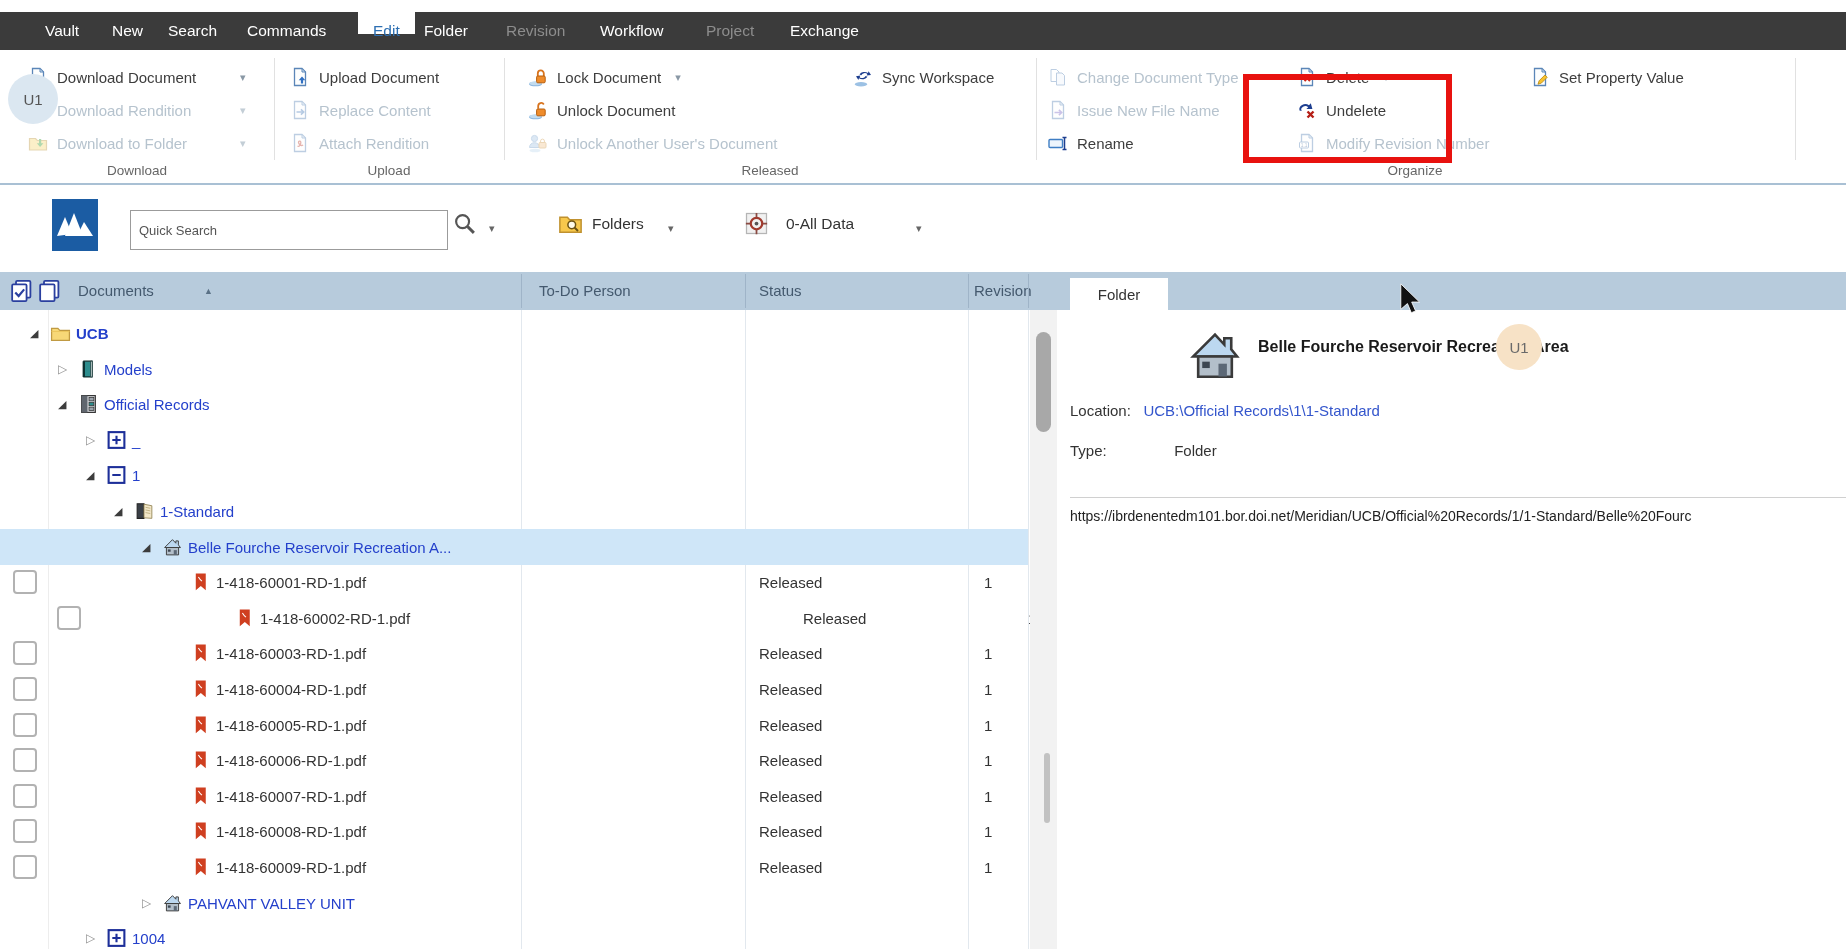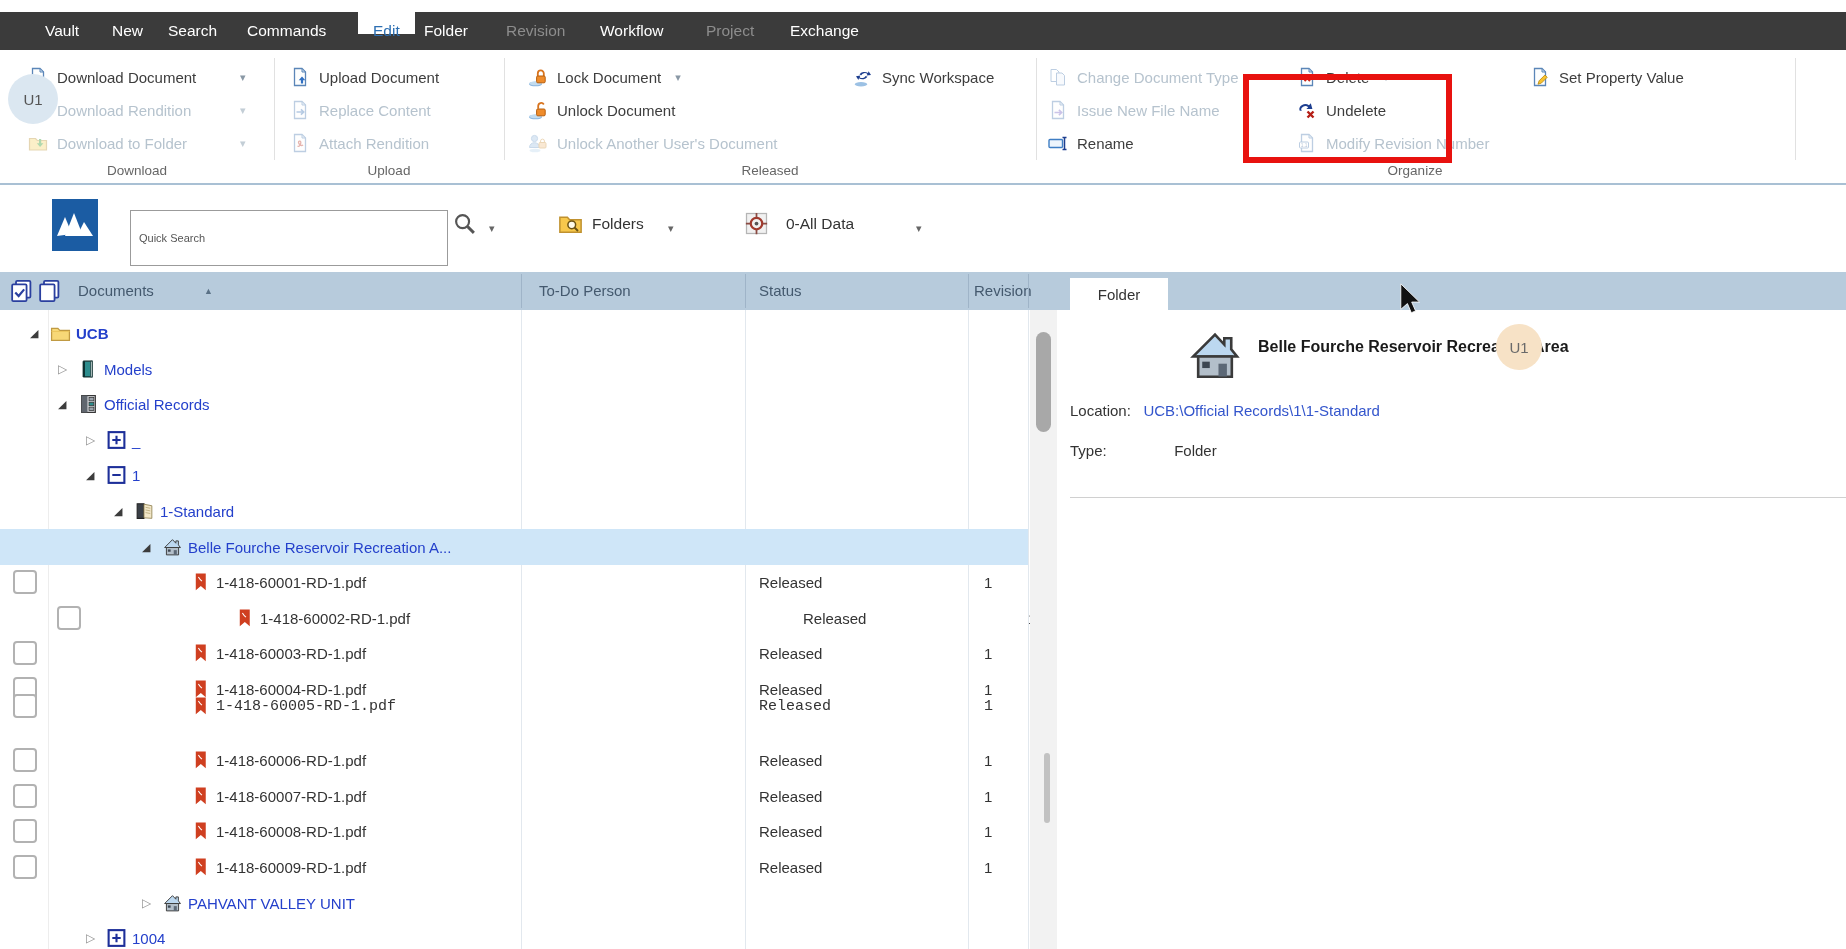--- a/index.html
+++ b/index.html
@@ -26,21 +26,21 @@
   .rcol[data-col="0"] .dd{position:absolute;left:212px;margin:0;}
   #ribbon-bottom-line{position:absolute;left:0;top:133px;width:1846px;height:2px;background:#a9c0d4;}
   #red-box{position:absolute;left:1243px;top:24px;width:197px;height:77px;border:6px solid #e8120f;z-index:6;pointer-events:none;}
   .u1badge{position:absolute;border-radius:50%;display:flex;align-items:center;justify-content:center;
            font-size:15px;color:#555;z-index:5;}
   #ribbon-u1{left:8px;top:24px;width:50px;height:50px;background:#dbe7f1;}
   
   #searchrow{position:absolute;left:0;top:186px;width:1846px;height:84px;background:#fff;}
   #logo{position:absolute;left:52px;top:12px;width:46px;height:54px;}
   #quick-search{position:absolute;left:130px;top:24px;width:300px;height:30px;border:1px solid #9b9b9b;
-                font-size:11px;color:#444;padding:12px 8px;font-family:inherit;outline:none;}
+                font-size:13px;color:#444;padding:4px 8px;font-family:inherit;outline:none;}
   #quick-search::placeholder{color:#555;opacity:1;}
   .srch-dd{position:absolute;font-size:11px;color:#666;top:36px;}
   .srch-lbl{position:absolute;top:29px;font-size:15.5px;color:#333;white-space:nowrap;}
   
   #header-band{position:absolute;left:0;top:272px;width:1846px;height:38px;background:#b7cbdc;}
   .hdr{position:absolute;top:10px;font-size:15px;color:#44596e;white-space:nowrap;}
   .hv{position:absolute;top:2px;height:34px;width:1px;background:#9fb4c8;}
   #sort-arrow{position:absolute;left:204px;top:14px;font-size:9px;color:#5a7186;}
   #panel-tab{position:absolute;left:1070px;top:6px;width:98px;height:32px;background:#fff;
              display:flex;align-items:center;justify-content:center;font-size:15px;color:#333;}
@@ -486,21 +486,21 @@
           <span class="ticon" style="left: 190px;">
             <svg class="ic" width="21" height="21" viewBox="0 0 20 20">
               <path d="M5.5 2h9.5v15.8l-4.7-3.9-4.8 3.9z" fill="#cf3f20"></path>
               <path d="M8 5.3c1.3 2.3 3.4 3.9 3.4 3.9" stroke="#fff" stroke-width="1" fill="none"></path>
             </svg>
           </span>
           <span class="tlbl file" style="left: 216px;">1-418-60004-RD-1.pdf</span>
           <span class="stat">Released</span>
           <span class="rev">1</span>
         </div>
-        <div class="trow" style="top: 378px; font-family: Liberation Mono, monospace;">
+        <div class="trow" style="top: 397px;">
           <div class="cb"></div>
           <span class="ticon" style="left: 190px;">
             <svg class="ic" width="21" height="21" viewBox="0 0 20 20">
               <path d="M5.5 2h9.5v15.8l-4.7-3.9-4.8 3.9z" fill="#cf3f20"></path>
               <path d="M8 5.3c1.3 2.3 3.4 3.9 3.4 3.9" stroke="#fff" stroke-width="1" fill="none"></path>
             </svg>
           </span>
           <span class="tlbl file" style="left: 216px;">1-418-60005-RD-1.pdf</span>
           <span class="stat">Released</span>
           <span class="rev">1</span>
@@ -599,15 +599,16 @@
     </span>
     <div class="prow" style="top:92px">
       <span class="plabel">Location:</span>&nbsp;&nbsp;
       <a class="plink" href="#">UCB:\Official Records\1\1-Standard</a>
     </div>
     <div class="prow" style="top:132px">
       <span class="plabel" style="width:100px">Type:</span>
       <span>Folder</span>
     </div>
     <div id="panel-sep"></div>
+    <div id="panel-url">https://ibrdenentedm101.bor.doi.net/Meridian/UCB/Official%20Records/1/1-Standard/Belle%20Fourc</div>
   </div>
 
 </div>
 
 </body></html>

